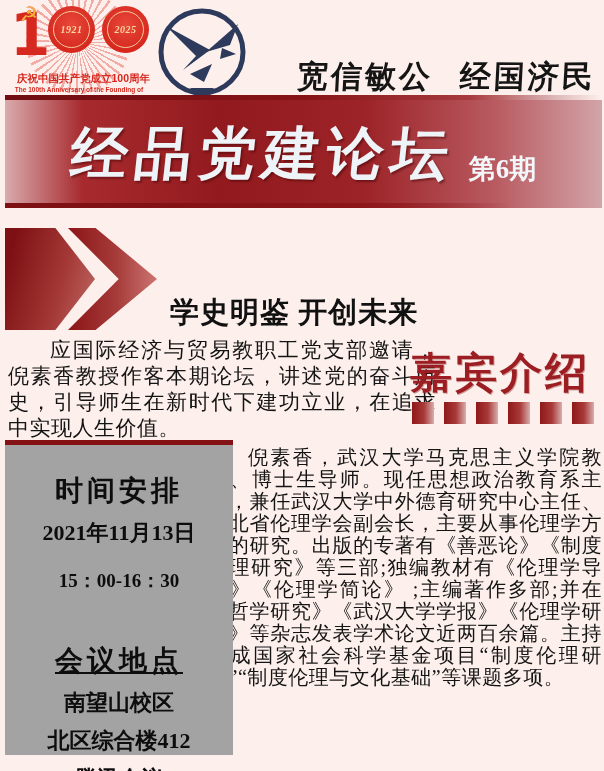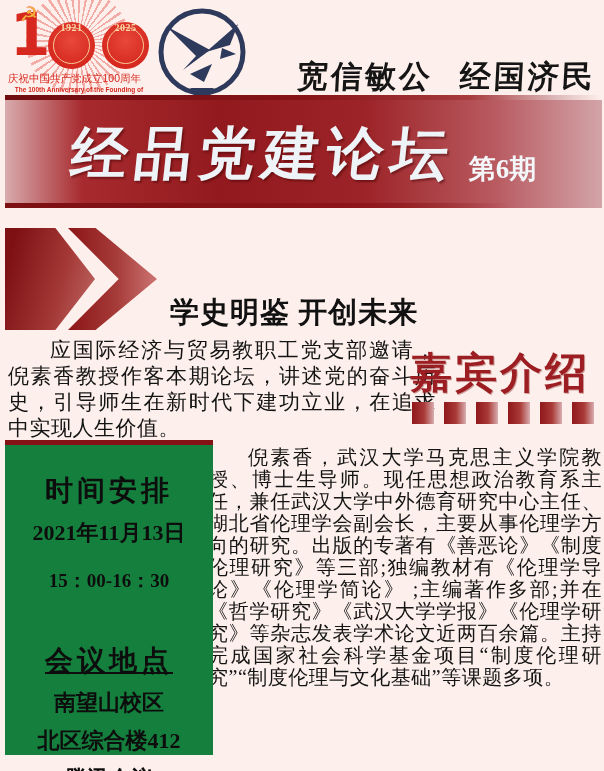--- a/index.html
+++ b/index.html
@@ -19,35 +19,35 @@
   .num-row { position: absolute; left: 0; top: 0; width: 142px; height: 62px; }
   .digit-one {
     position: absolute; left: 2px; top: -2px; font-family: "DejaVu Sans", sans-serif;
     font-weight: bold; font-size: 58px; color: #d6281e; line-height: 62px;
   }
   .hammer-sickle {
     position: absolute; left: 12px; top: -4px; font-size: 20px; color: #f3b13c;
     text-shadow: 0 0 1px #d6281e;
   }
   .year-disc {
-    position: absolute; top: 16px; width: 47px; height: 47px; border-radius: 50%;
+    position: absolute; top: 0; width: 47px; height: 47px; border-radius: 50%;
     background: radial-gradient(circle at 50% 40%, #e8483a 0%, #d6281e 70%);
-    display: flex; justify-content: center;
+    display: flex; align-items: center; justify-content: center; font-style: italic;
   }
   .year-disc::after {
     content: ""; position: absolute; inset: 5px; border-radius: 50%;
     border: 1.5px solid rgba(248,217,166,.9);
   }
   .disc-1 { left: 40px; }
   .disc-2 { left: 94px; }
   .year-text { font-size: 10px; font-weight: bold; color: #f8d9a6; letter-spacing: .5px; }
   .logo-cn {
-    position: absolute; left: 0; top: 66px; width: 142px; text-align: left;
+    position: absolute; left: 0; top: 66px; width: 142px; text-align: right;
     font-family: "Liberation Sans", sans-serif;
-    font-size: 10.5px; font-weight: normal; color: #d6281e; white-space: nowrap;
+    font-size: 10.5px; font-weight: bold; color: #d6281e; white-space: nowrap;
   }
   .logo-en {
     position: absolute; left: 0; top: 80px; width: 142px; text-align: center;
     font-family: "Liberation Sans", sans-serif;
     font-size: 6.5px; font-weight: bold; color: #d6281e; line-height: 7.5px;
   }
   .emblem { position: absolute; left: 150px; top: 4px; width: 104px; height: 96px; }
   .motto {
     position: absolute; right: 8px; top: 56px;
     font-size: 31px; font-weight: bold; color: #151515;
@@ -122,22 +122,22 @@
     width: 22px; height: 22px;
     background: linear-gradient(90deg, #8f181b 0%, #a93a38 55%, #d9aeb0 100%);
   }
   .bio {
     position: absolute; left: 208px; top: 446px; width: 394px;
     font-size: 20px; line-height: 22px; color: #141414;
     text-align: justify; text-indent: 2em; letter-spacing: .5px;
   }
   
   .sidebar {
-    position: absolute; left: 5px; top: 440px; width: 208px; height: 315px;
-    background: #15803d; border-top: 5px solid #841114;
+    position: absolute; left: 5px; top: 440px; width: 228px; height: 315px;
+    background: #a3a3a3; border-top: 5px solid #841114;
     text-align: center; color: #0d0d0d;
   }
   .sb-heading { font-size: 28px; font-weight: bold; letter-spacing: 4px; }
   .sb-h1 { margin-top: 27px; }
   .sb-h2 { margin-top: 48px; text-decoration: underline; }
   .sb-line { font-size: 22px; font-weight: bold; margin-top: 8px; white-space: nowrap; }
   .sb-time { font-size: 19px; font-weight: bold; margin-top: 20px; }
 </style>
 </head>
 <body>

